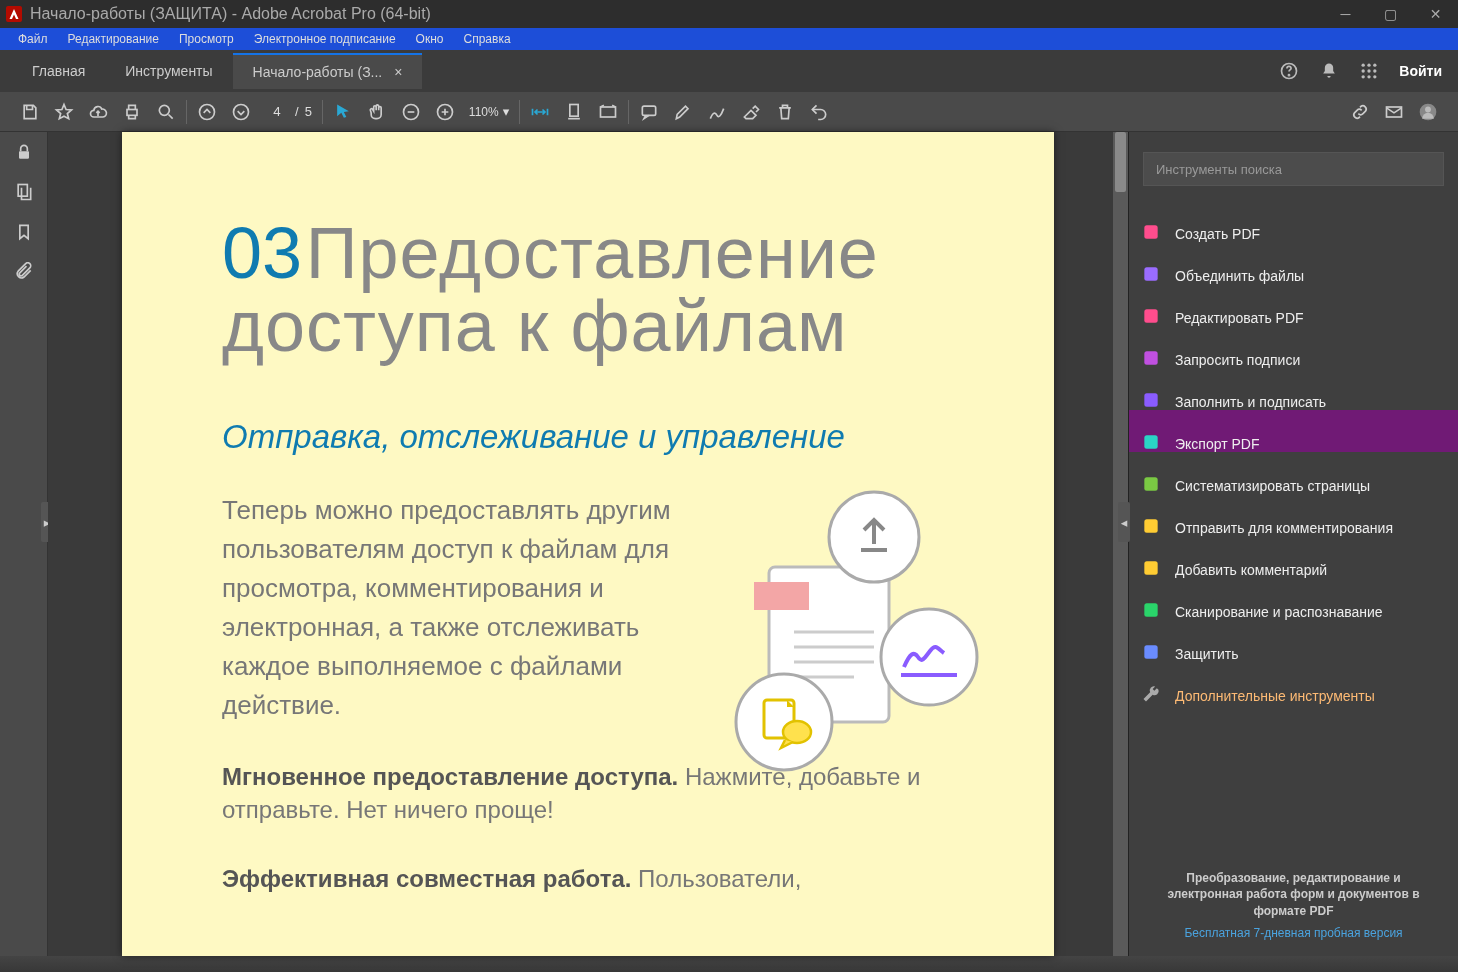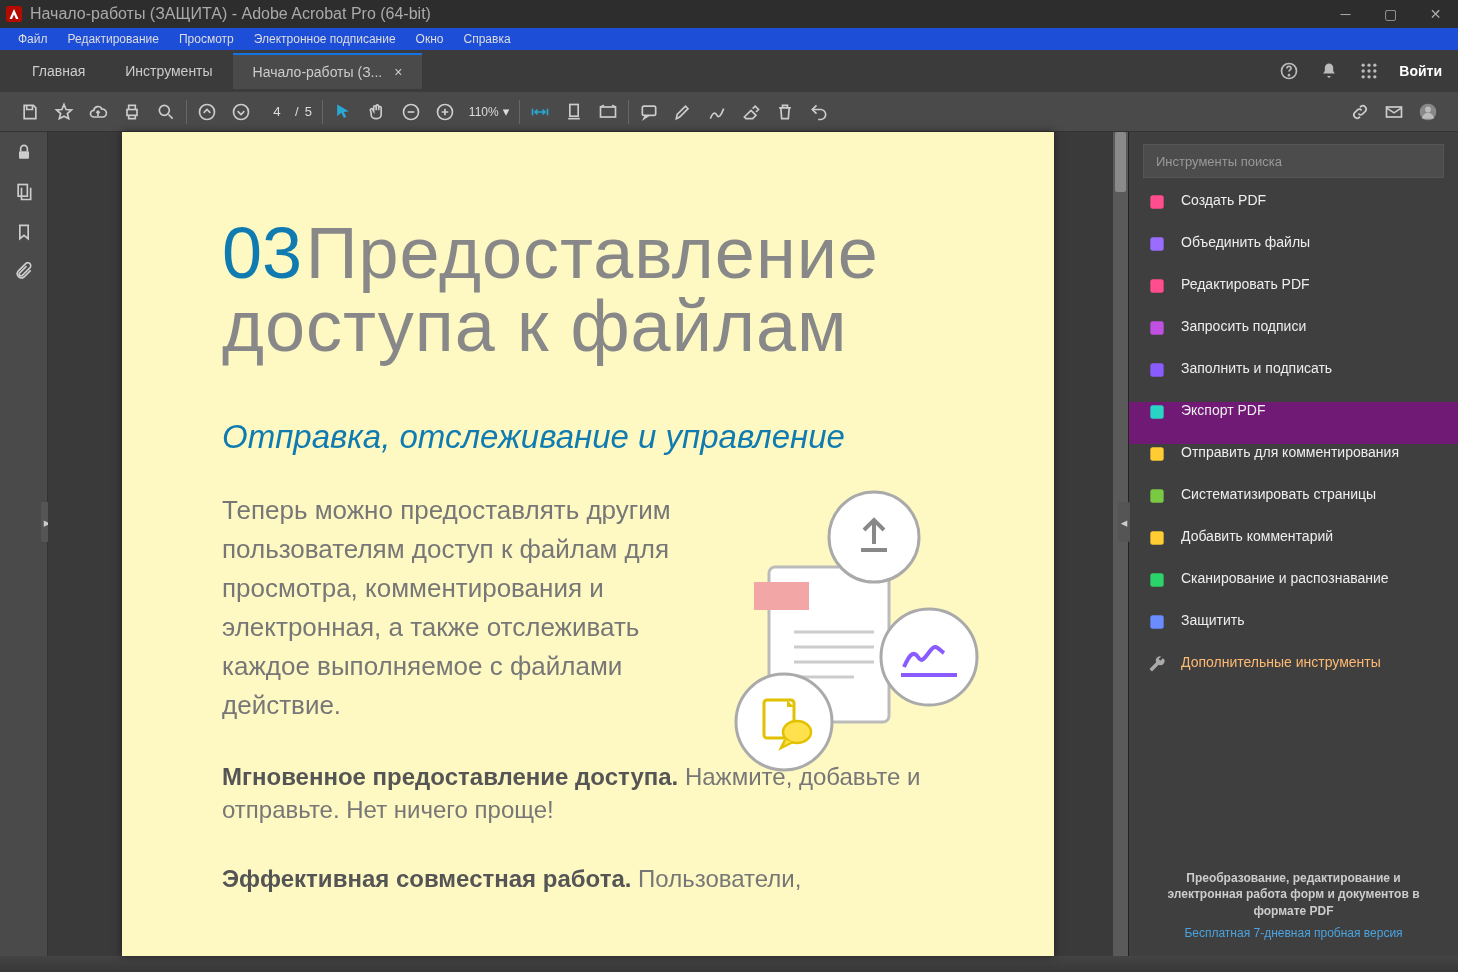--- a/index.html
+++ b/index.html
@@ -53,22 +53,22 @@
 .doc-page h2 { color: #0f7bb0; font-size: 33px; font-style: italic; font-weight: 400; margin-top: 50px; }
 .doc-page .para { font-size: 26px; color: #777; line-height: 1.5; margin-top: 35px; width: 460px; }
 .doc-page .para2 { font-size: 24px; color: #777; line-height: 1.4; margin-top: 35px; width: 720px; }
 .doc-page .para2 b { color: #555; font-weight: 700; }
 .doc-scroll { position:absolute; right:0; top:0; width:15px; height:100%; background:#5a5a5a;}
 .doc-scroll .thumb { position:absolute; left:2px; width:11px; top:0; height:60px; background:#8a8a8a; border-radius:2px;}
 
 .doc-illus { position: absolute; right: 55px; top: 350px; width: 300px; height: 300px; }
 
 .right-panel { width: 330px; background: #3f3f3f; border-left: 1px solid #222; display: flex; flex-direction: column; padding: 12px 0; position: relative;}
-.right-panel .search { margin: 0 14px 14px; height: 34px; background: #4c4c4c; display: flex; align-items: center; padding: 0 12px; color: #999; font-size: 13px; border: 1px solid #555;}
-.right-panel .tool { height: 42px; display: flex; align-items: flex-start; gap: 14px; padding: 0 18px; color: #eee; font-size: 14px; }
+.right-panel .search { margin: 8px 14px 14px; height: 34px; background: #4c4c4c; display: flex; align-items: center; padding: 0 12px; color: #999; font-size: 13px; border: 1px solid #555;}
+.right-panel .tool { height: 42px; display: flex; align-items: flex-end; gap: 14px; padding: 0 12px; color: #eee; font-size: 14px; }
 .right-panel .tool.active { background: #701a75; }
 .right-panel .tool .t-icon { width: 20px; height: 20px; display:flex; align-items:center; justify-content:center; }
 .right-panel .more { color: #fdba74; }
 .right-panel .promo { margin-top: auto; text-align: center; padding: 16px 20px 6px; color: #ccc; font-size: 12px; line-height: 1.4; font-weight: 600;}
 .right-panel .trial { text-align: center; color: #4aa3df; font-size: 12px; padding-bottom: 4px;}
 .right-panel .collapse-handle { position: absolute; left: -11px; top: 370px; width: 12px; height: 40px; background: #555; display:flex; align-items:center; justify-content:center; border-radius:2px;}
 
 
 .bottombar { height: 22px; background: linear-gradient(#444,#333); }
 
@@ -403,33 +403,33 @@
         <div class="tool active">
           <div class="t-icon">
     <svg viewBox="0 0 24 24" fill="#2ad4c5">
               <rect x="4" y="4" width="16" height="16" rx="3"></rect>
             </svg>
   </div>
           <span>Экспорт PDF</span>
         </div>
         <div class="tool">
           <div class="t-icon">
+    <svg viewBox="0 0 24 24" fill="#7ac943">
+              <rect x="4" y="4" width="16" height="16" rx="3"></rect>
+            </svg>
+  </div>
+          <span>Систематизировать страницы</span>
+        </div>
+        <div class="tool">
+          <div class="t-icon">
     <svg viewBox="0 0 24 24" fill="#ffcc33">
               <rect x="4" y="4" width="16" height="16" rx="3"></rect>
             </svg>
   </div>
           <span>Отправить для комментирования</span>
-        </div>
-        <div class="tool">
-          <div class="t-icon">
-    <svg viewBox="0 0 24 24" fill="#7ac943">
-              <rect x="4" y="4" width="16" height="16" rx="3"></rect>
-            </svg>
-  </div>
-          <span>Систематизировать страницы</span>
         </div>
         <div class="tool">
           <div class="t-icon">
     <svg viewBox="0 0 24 24" fill="#ffcc33">
               <rect x="4" y="4" width="16" height="16" rx="3"></rect>
             </svg>
   </div>
           <span>Добавить комментарий</span>
         </div>
         <div class="tool">

